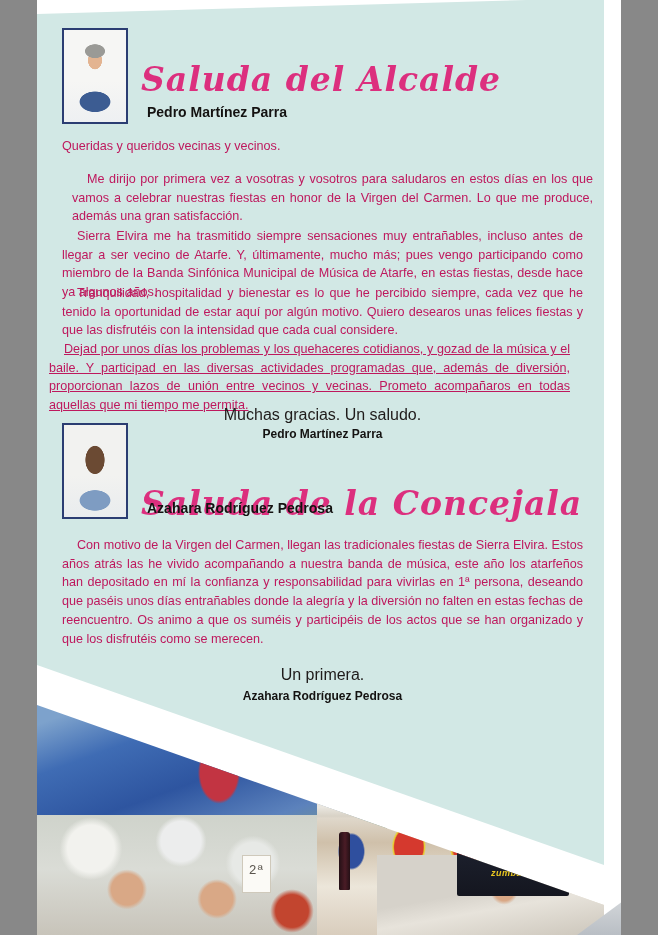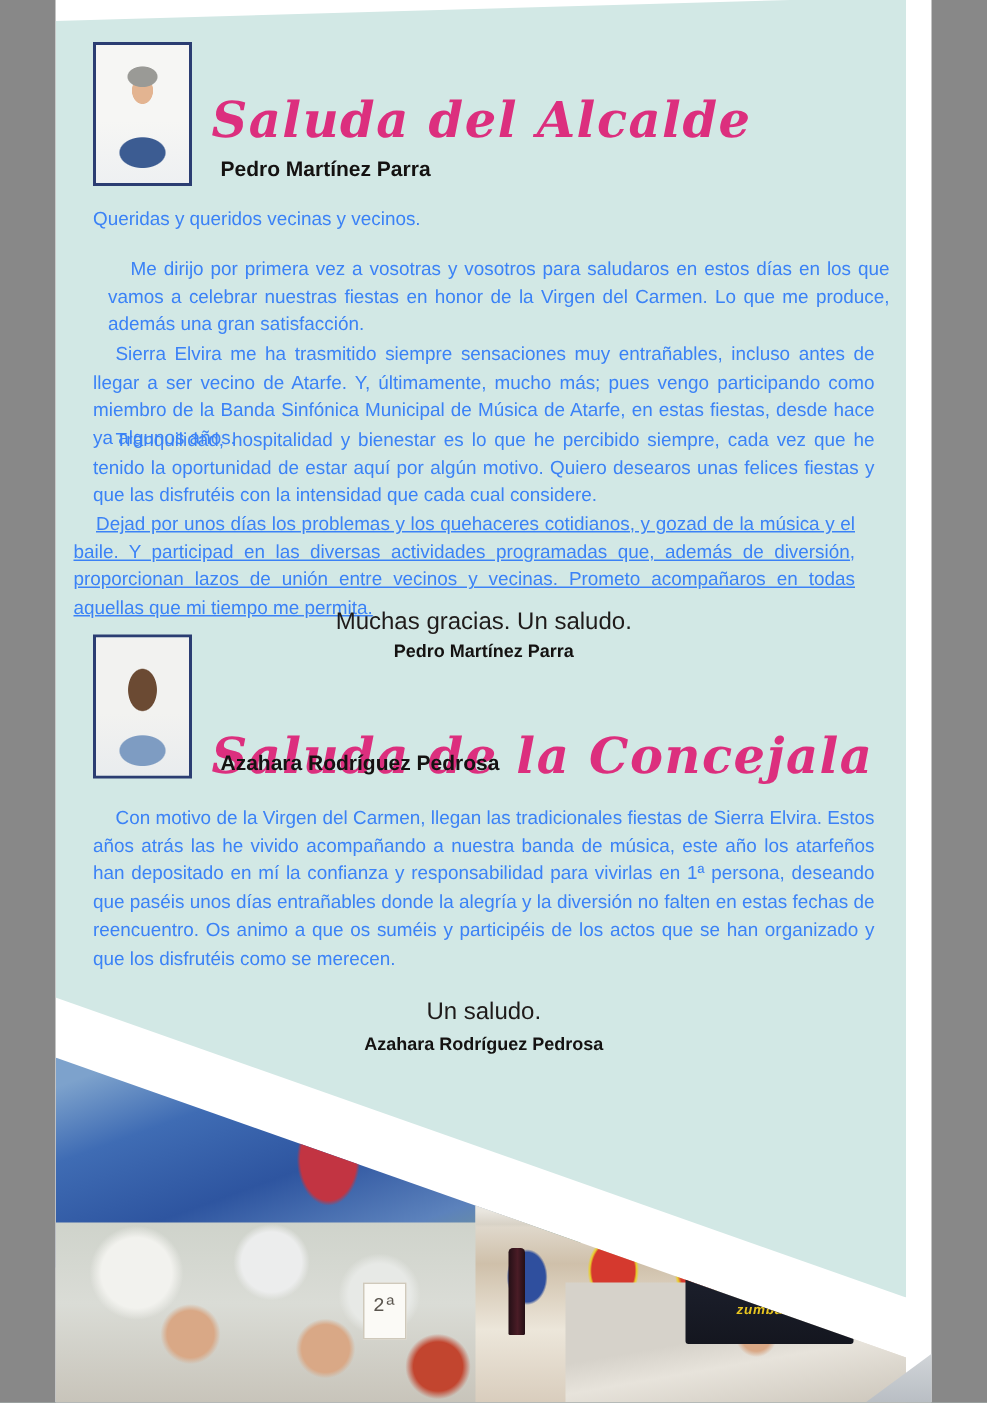--- a/index.html
+++ b/index.html
@@ -38,21 +38,21 @@
   }
   
   .script-title{
     font-family:"DejaVu Serif",serif;font-style:italic;font-weight:700;
     color:#dc2f7e;font-size:33px;letter-spacing:1px;white-space:nowrap;
   }
   .person-name{font-weight:700;font-size:14px;color:#141211;white-space:nowrap;}
   
   .para{
     width:521px;font-size:12.6px;line-height:18.7px;text-align:justify;
-    color:#3b82f6;hyphens:auto;-webkit-hyphens:auto;
+    color:#be185d;hyphens:auto;-webkit-hyphens:auto;
   }
   .para.indent{text-indent:15px;}
   .center-line{width:521px;text-align:center;font-size:16px;color:#1f1b1a;}
   .sign-line{width:521px;text-align:center;font-size:12px;font-weight:700;color:#141211;}
   
   .strip-photo{left:585px;width:73px;overflow:hidden;}
   #photo-procession{top:0;height:72px;
     background:
       radial-gradient(circle at 72% 22%, #c9a05c 0 9%, transparent 11%),
       radial-gradient(circle at 78% 48%, #e7e2cf 0 12%, transparent 14%),
@@ -180,21 +180,21 @@
   <div class="abs sign-line" style="left:25px;top:427px;">Pedro Martínez Parra</div>
 
   <div class="abs portrait" style="left:25px;top:423px;">
     <div id="council-portrait-img"></div>
   </div>
   <div class="abs script-title" style="left:104px;top:484px;">Saluda de la Concejala</div>
   <div class="abs person-name" style="left:110px;top:500px;">Azahara Rodríguez Pedrosa</div>
 
   <div class="abs para indent" style="left:25px;top:536px;">Con motivo de la Virgen del Carmen, llegan las tradicionales fiestas de Sierra Elvira. Estos años atrás las he vivido acompañando a nuestra banda de música, este año los atarfeños han depositado en mí la confianza y responsabilidad para vivirlas en 1ª persona, deseando que paséis unos días entrañables donde la alegría y la diversión no falten en estas fechas de reencuentro. Os animo a que os suméis y participéis de los actos que se han organizado y que los disfrutéis como se merecen.</div>
 
-  <div class="abs center-line" style="left:25px;top:666px;">Un saludo.</div>
+  <div class="abs center-line" style="left:25px;top:666px;">Un primera.</div>
   <div class="abs sign-line" style="left:25px;top:689px;">Azahara Rodríguez Pedrosa</div>
 
   <div id="montage" class="abs">
     <div id="zone-slide" class="zone"></div>
     <div id="zone-foam" class="zone"></div>
     <div id="zone-group" class="zone"></div>
     <div id="zone-table-right" class="zone"></div>
     <div id="wine-bottle" class="zone"></div>
     <div id="prize-box" class="zone">
       <span id="prize-box-logo">zumba</span>

